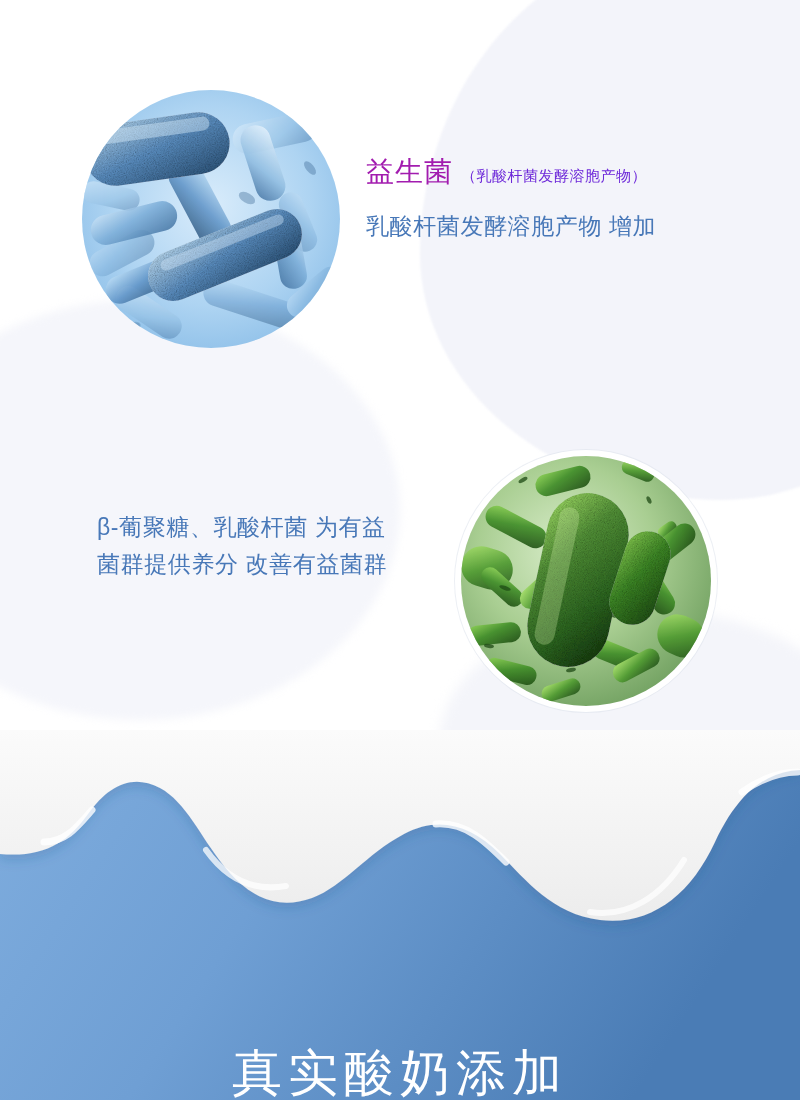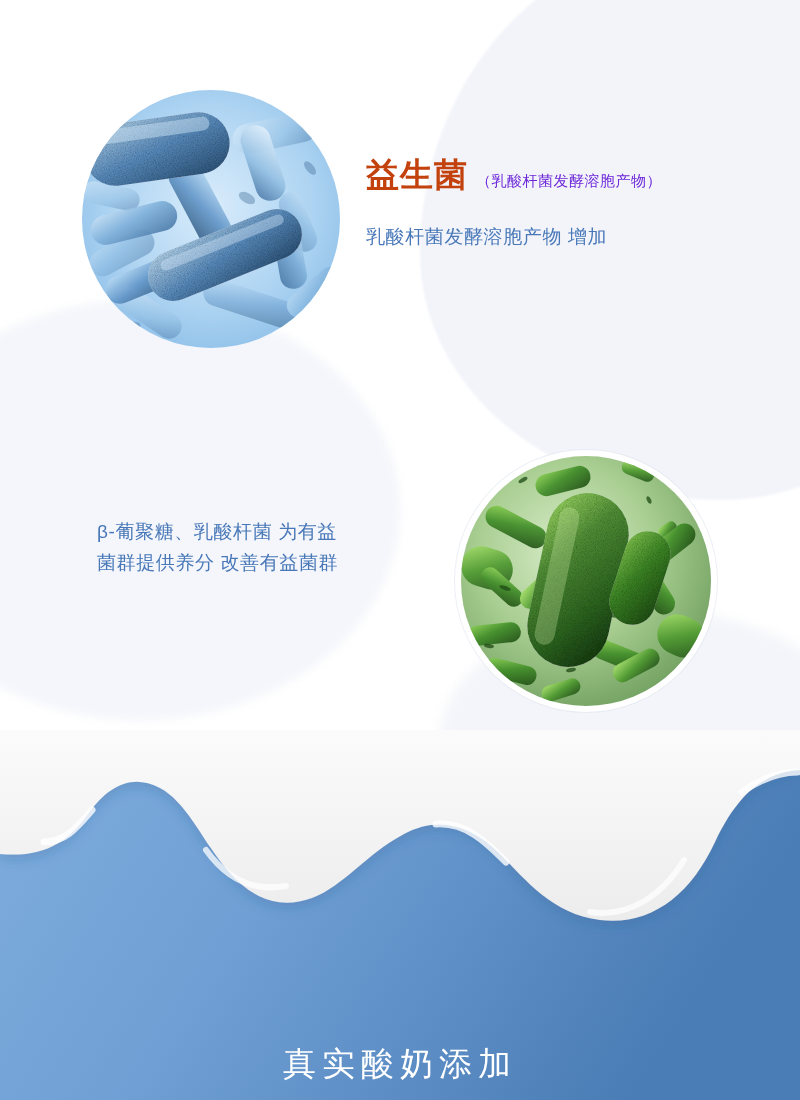--- a/index.html
+++ b/index.html
@@ -85,38 +85,38 @@
   #block-probiotic { left: 366px; top: 156px; width: 420px; }
   #block-prebiotic { left: 97px;  top: 489px; width: 400px; }
 
   .heading-row {
     display: flex;
     align-items: baseline;
     white-space: nowrap;
   }
 
   .heading {
-    font-size: 33px;
-    font-weight: 700;
-    color: #c2410c;
+    font-size: 28px;
+    font-weight: 400;
+    color: #a21caf;
     letter-spacing: 1px;
     line-height: 1.15;
   }
 
   .heading-note {
     font-size: 15px;
     font-weight: 400;
     color: #6d28d9;
     margin-left: 8px;
     letter-spacing: 0.5px;
   }
 
   .body-text {
-    margin-top: 28px;
-    font-size: 19px;
+    margin-top: 20px;
+    font-size: 23px;
     line-height: 1.62;
     color: #4878b8;
     letter-spacing: 0.6px;
   }
 
   .body-text .line { display: block; }
 
   
   #wave-area {
     position: absolute;
@@ -127,21 +127,21 @@
   }
   #wave-area svg { display: block; width: 800px; height: 370px; }
 
   
   #bottom-title {
     position: absolute;
     left: 0;
     top: 1046px;
     width: 800px;
     text-align: center;
-    font-size: 33px;
+    font-size: 50px;
     font-weight: 300;
     color: #ffffff;
     letter-spacing: 6px;
     line-height: 1.1;
     white-space: nowrap;
   }
 </style>
 </head>
 <body>
 

